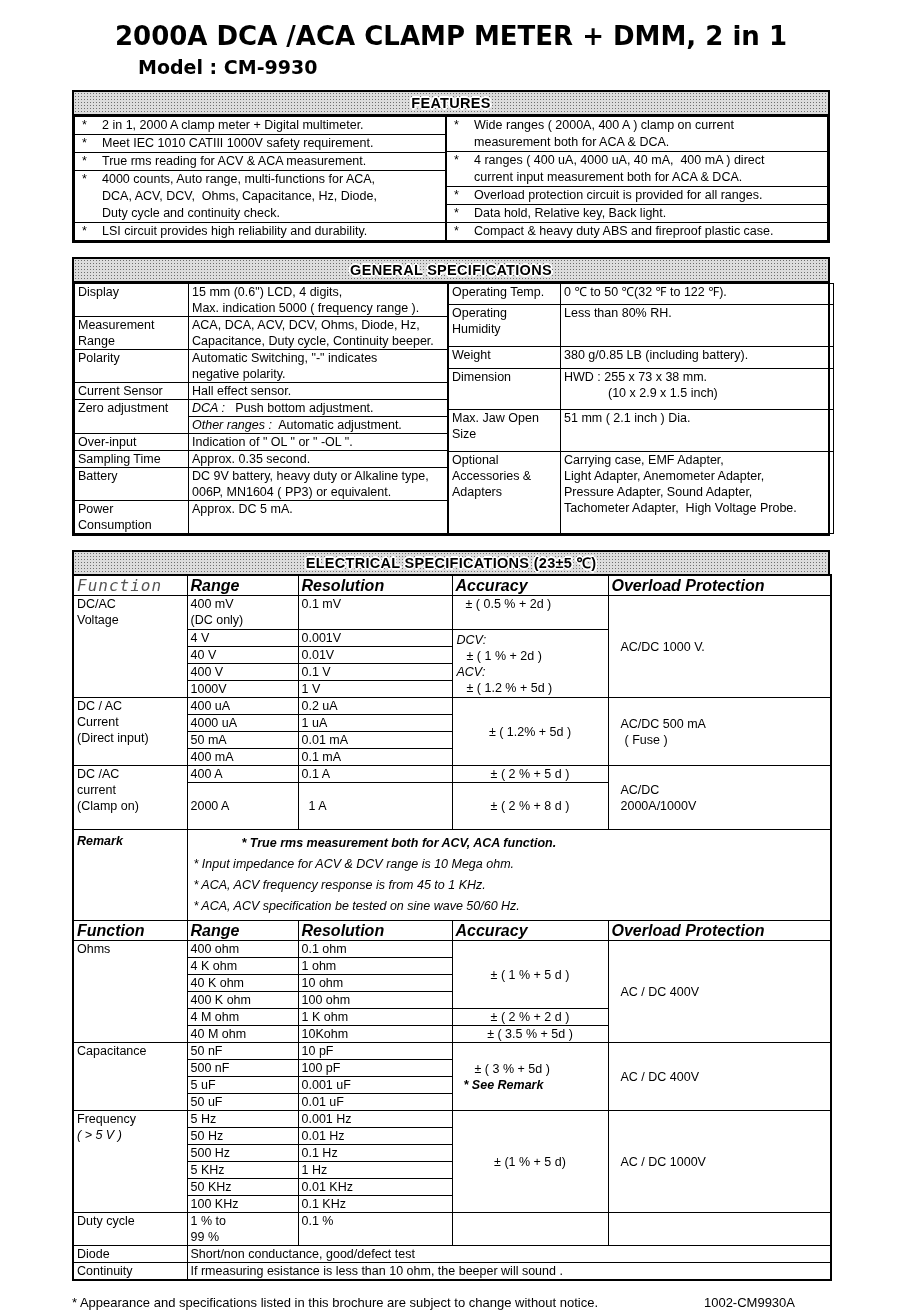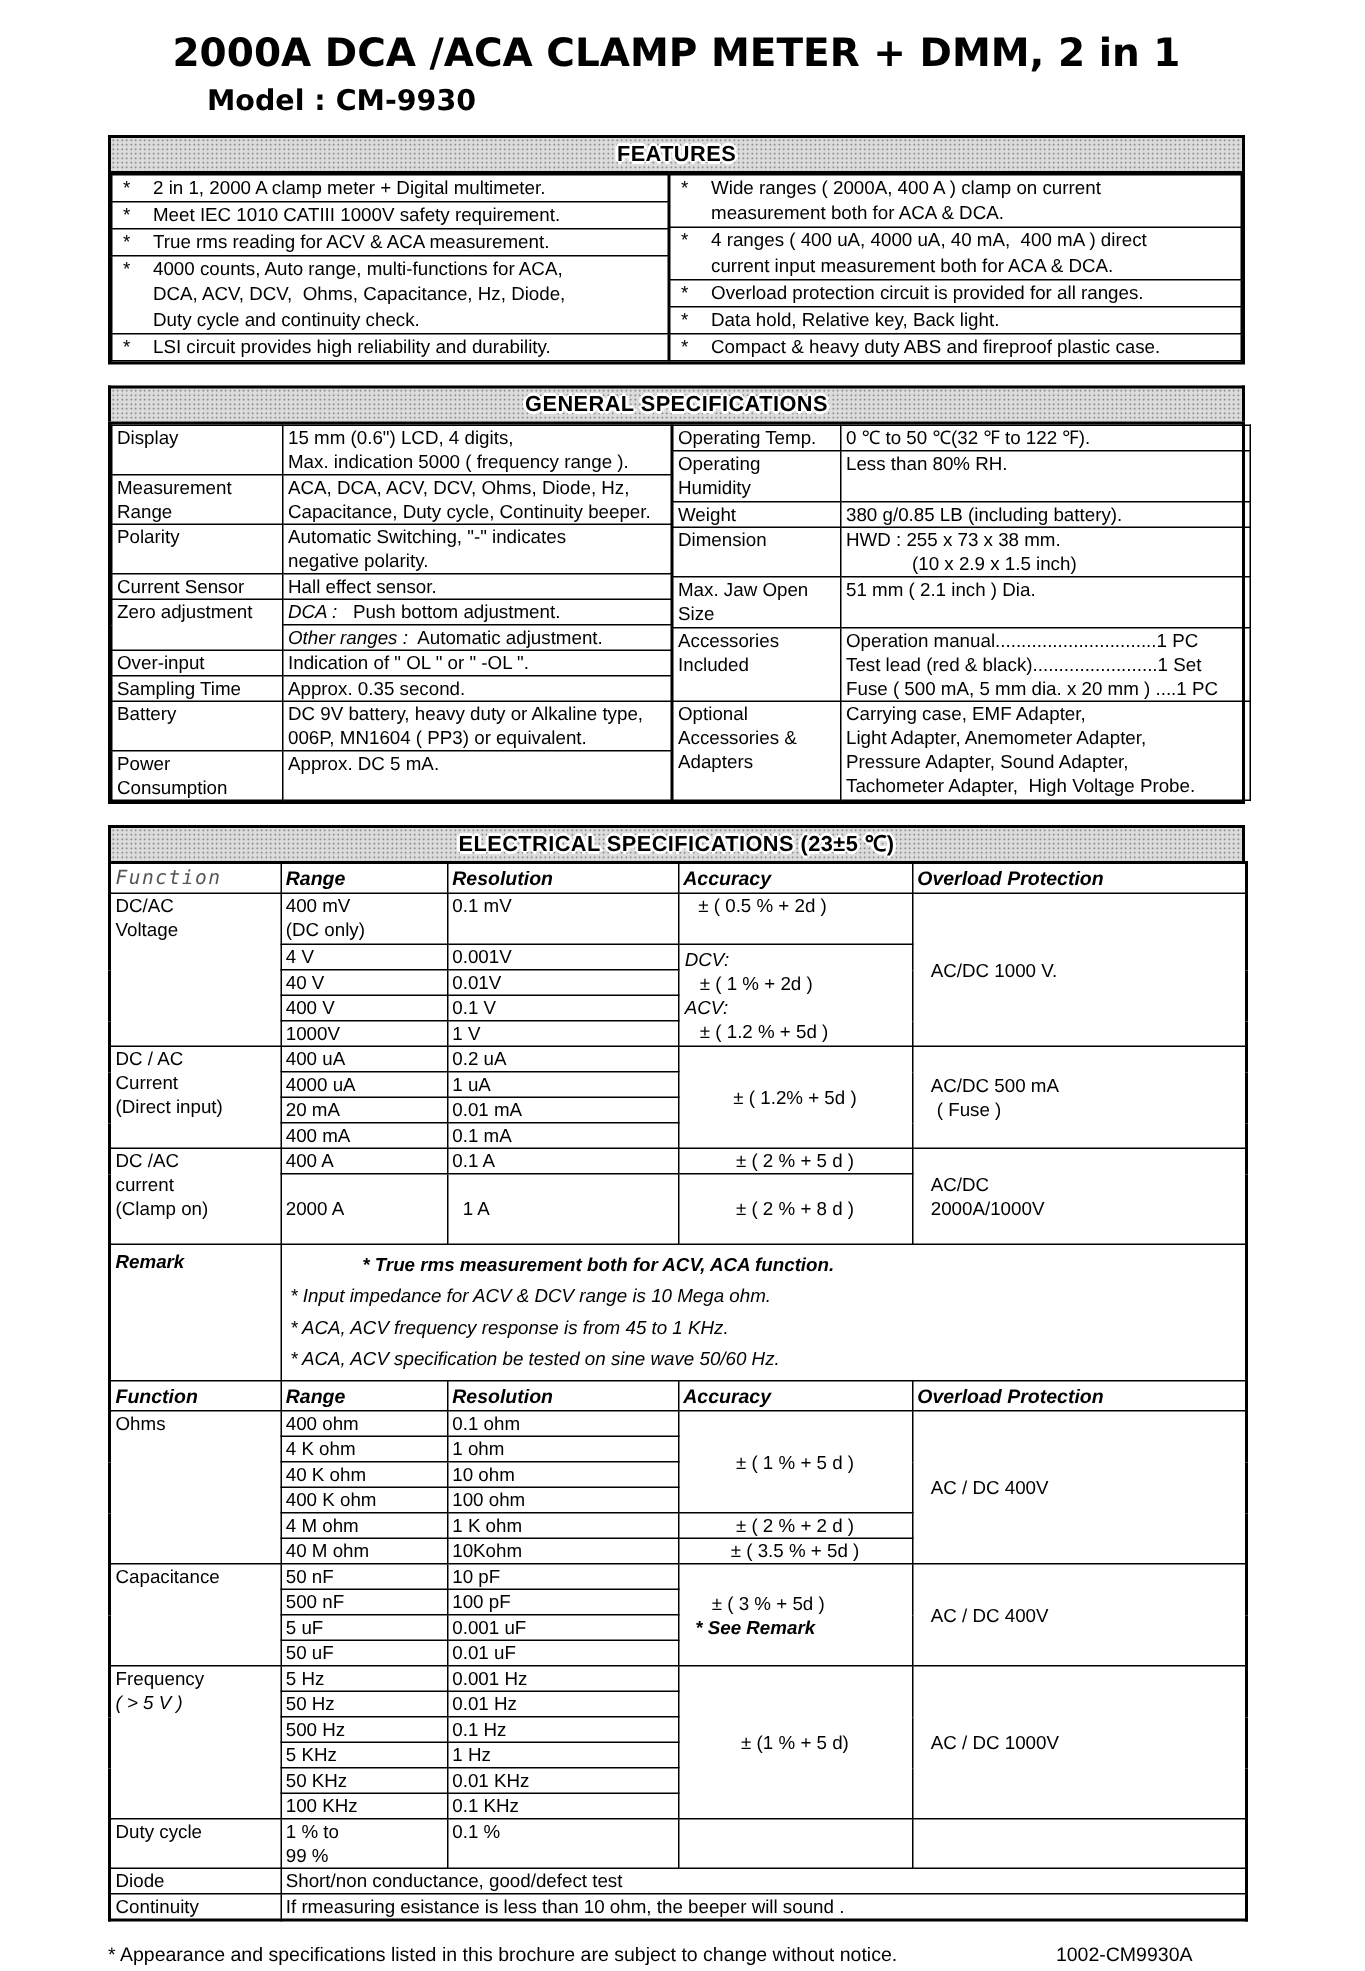--- a/index.html
+++ b/index.html
@@ -32,21 +32,21 @@
   .gen.lft{width:373px;}
   .gen.rgt{width:385px;}
   .gh16{height:16px;} .gh32{height:32px;} .gh48{height:48px;} .gh64{height:64px;}
   .val div{white-space:pre-wrap;}
   .pre{white-space:pre-wrap;}
   .it{font-style:italic;}
   .indent44{padding-left:44px;}
   
   .elec{width:758px;border:2px solid #000;}
   .elec td{height:16px;}
-  .hdr td{font-style:italic;font-weight:bold;font-size:13px;height:19px;line-height:19px;}
+  .hdr td{font-style:italic;font-weight:bold;font-size:16px;height:19px;line-height:19px;}
   .fn-hdr{font-family:"DejaVu Sans Mono",monospace;color:#555;font-weight:normal !important;letter-spacing:1px;}
   .func{padding-left:3px;}
   .acc{text-align:center;}
   .accL{text-align:left;padding-left:13px;}
   .dcv{text-align:left;padding-left:4px;vertical-align:middle;}
   .dcv .ind{padding-left:10px;}
   .mid{vertical-align:middle;}
   .ov{vertical-align:middle;padding-left:12px;}
   .ov .ov2{padding-left:4px;}
   .tallrow td{height:46px;vertical-align:middle;}
@@ -233,28 +233,20 @@
               <td class="val">
                 <div>HWD : 255 x 73 x 38 mm.</div>
                 <div class="indent44">(10 x 2.9 x 1.5 inch)</div>
               </td>
             </tr>
         <tr>
               <td class="lbl gh32">Max. Jaw Open Size</td>
               <td class="val">51 mm ( 2.1 inch ) Dia.</td>
             </tr>
         <tr>
-              <td class="lbl gh48">Accessories Included</td>
-              <td class="val">
-                <div>Operation manual...............................1 PC</div>
-                <div>Test lead (red &amp; black)........................1 Set</div>
-                <div>Fuse ( 500 mA, 5 mm dia. x 20 mm ) ....1 PC</div>
-              </td>
-            </tr>
-        <tr>
               <td class="lbl gh64">Optional Accessories &amp; Adapters</td>
               <td class="val">
                 <div>Carrying case, EMF Adapter,</div>
                 <div>Light Adapter, Anemometer Adapter,</div>
                 <div>Pressure Adapter, Sound Adapter,</div>
                 <div>Tachometer Adapter,  High Voltage Probe.</div>
               </td>
             </tr>
       </tbody>
         </table>
@@ -329,21 +321,21 @@
         <td class="ov" rowspan="4">
               <div>AC/DC 500 mA</div>
               <div class="ov2">( Fuse )</div>
             </td>
       </tr>
       <tr>
             <td>4000 uA</td>
             <td>1 uA</td>
           </tr>
       <tr>
-            <td>20 mA</td>
+            <td>50 mA</td>
             <td>0.01 mA</td>
           </tr>
       <tr>
             <td>400 mA</td>
             <td>0.1 mA</td>
           </tr>
 
       <tr>
         <td class="func" rowspan="2">
               <div>DC /AC</div>

